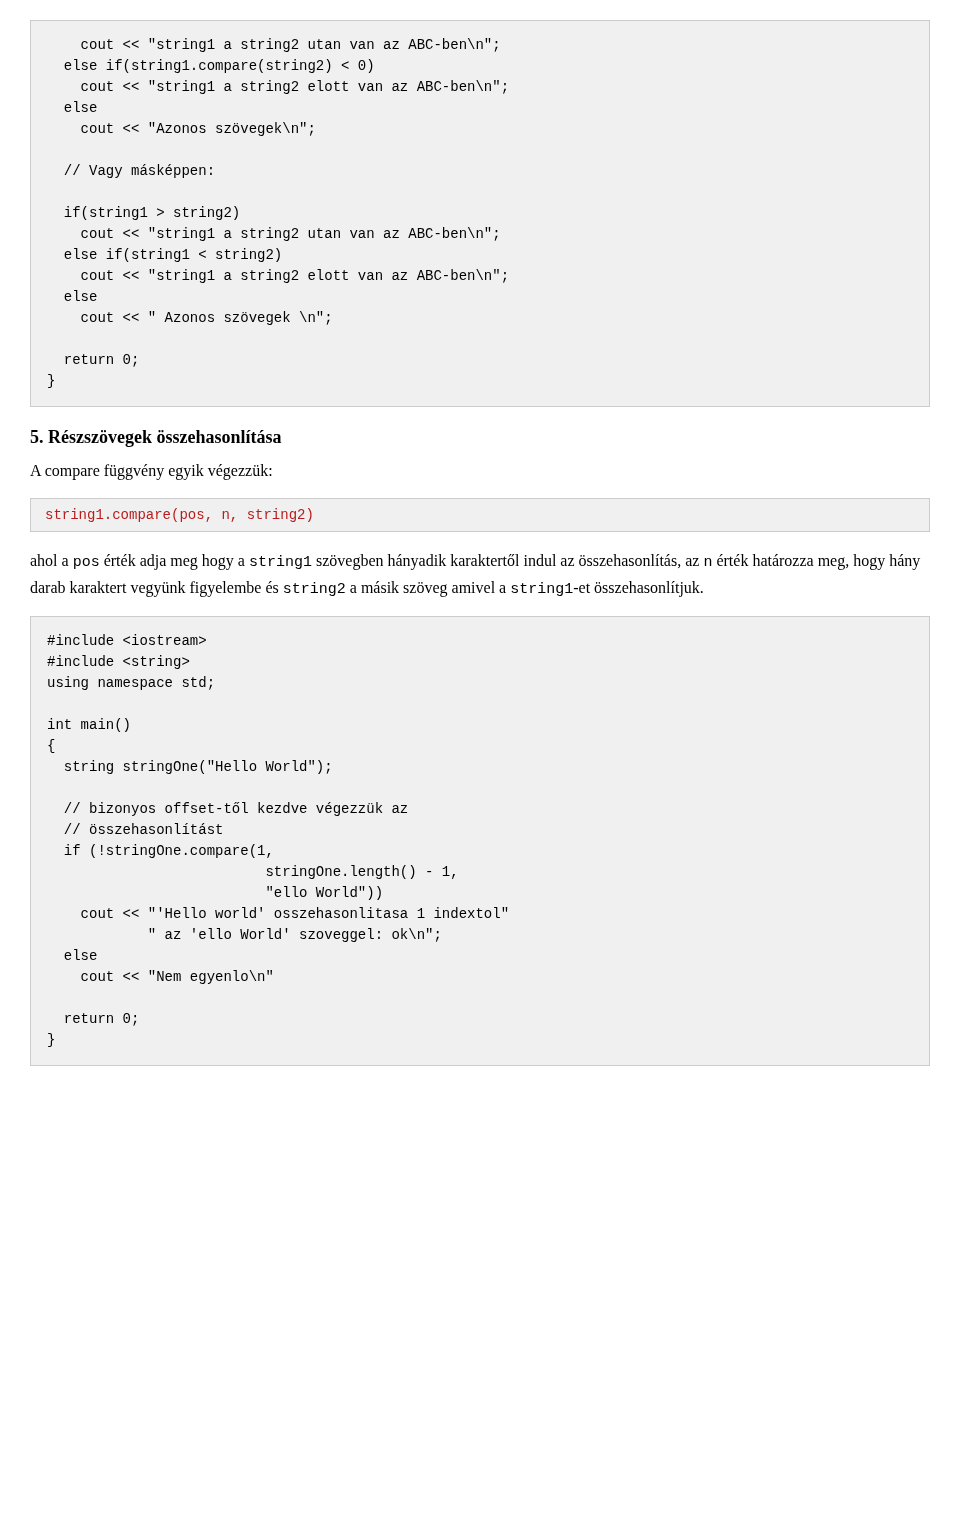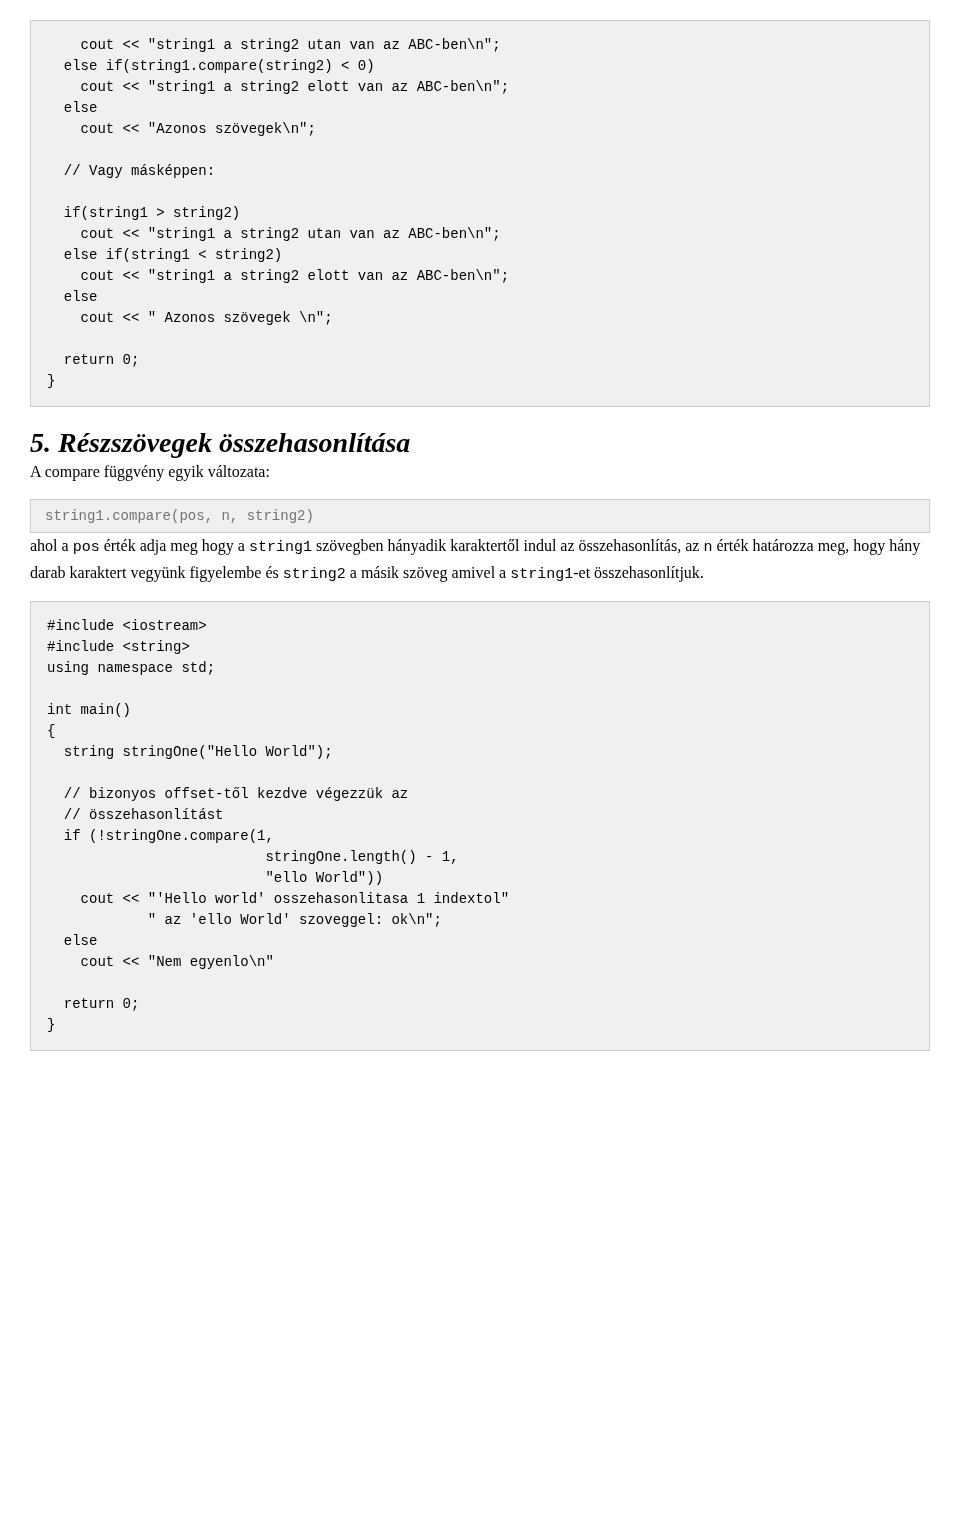--- a/index.html
+++ b/index.html
@@ -24,24 +24,24 @@
       font-family: 'Courier New', Courier, monospace;
       font-size: 14px;
       line-height: 1.5;
       white-space: pre;
       margin-bottom: 20px;
       color: #000000;
       overflow-x: auto;
     }
 
     .section-heading {
-      font-size: 28px;
+      font-size: 18px;
       font-weight: bold;
-      font-style: italic;
       margin-top: 10px;
+      margin-bottom: 10px;
       color: #000000;
     }
 
     .description-text {
       font-size: 16px;
       line-height: 1.6;
       margin-bottom: 14px;
       color: #000000;
     }
 
@@ -51,21 +51,22 @@
       background-color: transparent;
     }
 
     .single-line-code {
       background-color: #f0f0f0;
       border: 1px solid #cccccc;
       padding: 8px 14px;
       font-family: 'Courier New', Courier, monospace;
       font-size: 14px;
       display: block;
-      color: #737373;
+      margin-bottom: 16px;
+      color: #b91c1c;
     }
 
     p {
       margin-bottom: 12px;
       line-height: 1.7;
     }
   </style>
 </head>
 <body>
 
@@ -87,21 +88,21 @@
     cout &lt;&lt; " Azonos szövegek \n";
 
   return 0;
 }</div>
 
   <h2 class="section-heading">
     <span>5.</span>
     <span> </span><span>Részszövegek összehasonlítása</span>
   </h2>
 
-  <p class="description-text">A compare függvény egyik változata:</p>
+  <p class="description-text">A compare függvény egyik végezzük:</p>
 
   <code class="single-line-code">string1.compare(pos, n, string2)</code>
 
   <p class="description-text">
     <span>ahol a </span><span class="inline-code">pos</span><span> érték adja meg hogy a </span><span class="inline-code">string1</span><span> szövegben hányadik karaktertől indul az összehasonlítás, az </span><span class="inline-code">n</span><span> érték határozza meg, hogy hány darab karaktert vegyünk figyelembe és </span><span class="inline-code">string2</span><span> a másik szöveg amivel a </span><span class="inline-code">string1</span><span>-et összehasonlítjuk.</span>
   </p>
 
   <div class="code-block">#include &lt;iostream&gt;
 #include &lt;string&gt;
 using namespace std;

